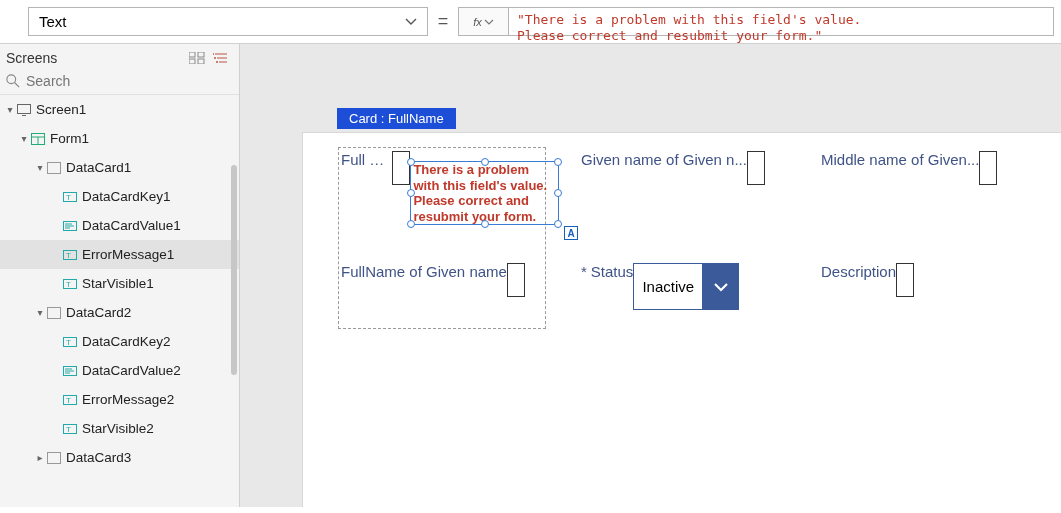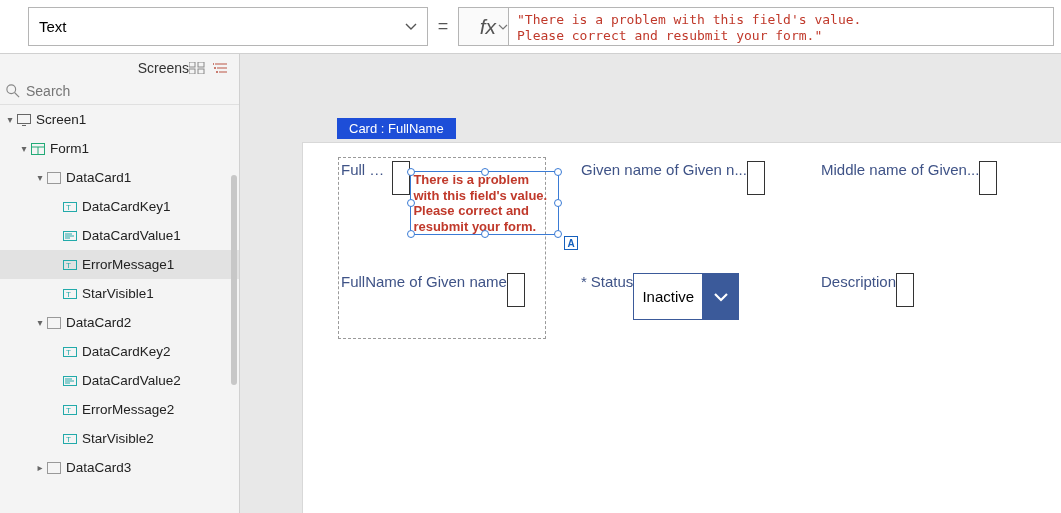--- a/index.html
+++ b/index.html
@@ -1,32 +1,32 @@
 <!DOCTYPE html>
 <html><head>
 <meta charset="utf-8">
 <style>
 * { box-sizing: border-box; margin: 0; padding: 0; font-family: "Segoe UI", Arial, sans-serif; }
 html, body { width: 1061px; height: 513px; overflow: hidden; background: #fff; }
 
 
-.formula-row { display: flex; align-items: stretch; height: 54px; border-bottom: 1px solid #d0d0d0; }
+.formula-row { display: flex; align-items: stretch; height: 44px; border-bottom: 1px solid #d0d0d0; }
 .prop-select { width: 400px; border: 1px solid #b5b5b5; margin: 7px 0 7px 28px; display: flex; align-items: center; padding: 0 10px; justify-content: space-between; background: #fff; font-size: 15px; }
 .prop-chevron svg { width: 12px; height: 12px; }
 .equals { width: 30px; display: flex; align-items: center; justify-content: center; font-size: 18px; color: #555; }
-.fx-box { width: 50px; border: 1px solid #b5b5b5; border-right: none; margin: 7px 0; display: flex; align-items: center; justify-content: flex-end; font-style: italic; font-size: 21px; color: #555; background:#fafafa; }
+.fx-box { width: 50px; border: 1px solid #b5b5b5; border-right: none; margin: 7px 0; display: flex; align-items: center; justify-content: center; font-style: italic; font-size: 11px; color: #555; background:#fafafa; }
 .fx-box svg { width: 10px; height: 10px; margin-left:2px; }
 .formula-input { flex: 1; border: 1px solid #b5b5b5; margin: 7px 7px 7px 0; padding: 4px 8px; font-family: Consolas, monospace; font-size: 13px; color: #c0392b; white-space: pre; line-height: 1.2; background:#fff; }
 
 
 .main { display: flex; height: calc(513px - 50px); }
 
 
 .left { width: 240px; border-right: 1px solid #d0d0d0; background: #f4f4f4; display: flex; flex-direction: column; position: relative; }
-.left-header { display: flex; align-items: center; justify-content: flex-end; padding: 6px 10px 4px 6px; }
+.left-header { display: flex; align-items: center; justify-content: space-between; padding: 6px 10px 4px 6px; }
 .left-title { font-size: 14px; color: #333; }
 .left-icons { display: flex; gap: 8px; align-items: center; }
 .left-icons span { width: 16px; height: 14px; display:inline-flex; align-items:center; justify-content:center; }
 .search-row { display: flex; align-items: center; padding: 3px 8px 5px 6px; border-bottom: 1px solid #e0e0e0; color:#777; }
 .search-row svg { width: 14px; height: 14px; margin-right: 6px; }
 .search-row input { border: none; background: transparent; font-size: 14px; flex: 1; outline: none; color:#555; }
 
 .tree { flex: 1; overflow: hidden; font-size: 13.5px; position: relative; }
 .scrollbar-fake { position:absolute; right:2px; top:70px; width:6px; height:210px; background:#c7c7c7; border-radius:3px; }
 .tree-row { display: flex; align-items: center; height: 29px; padding-left: 4px; cursor: default; }

